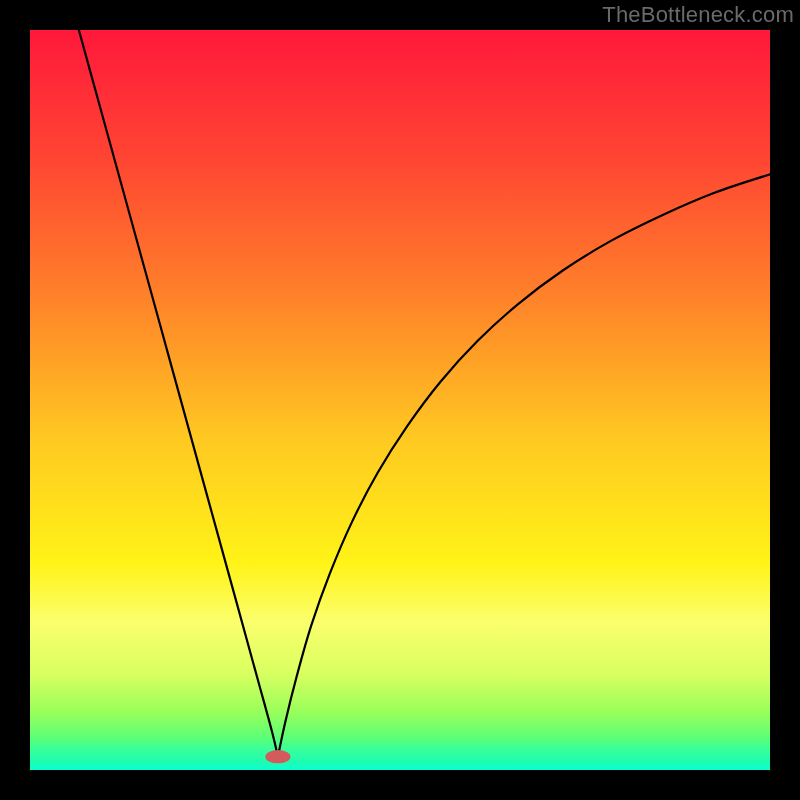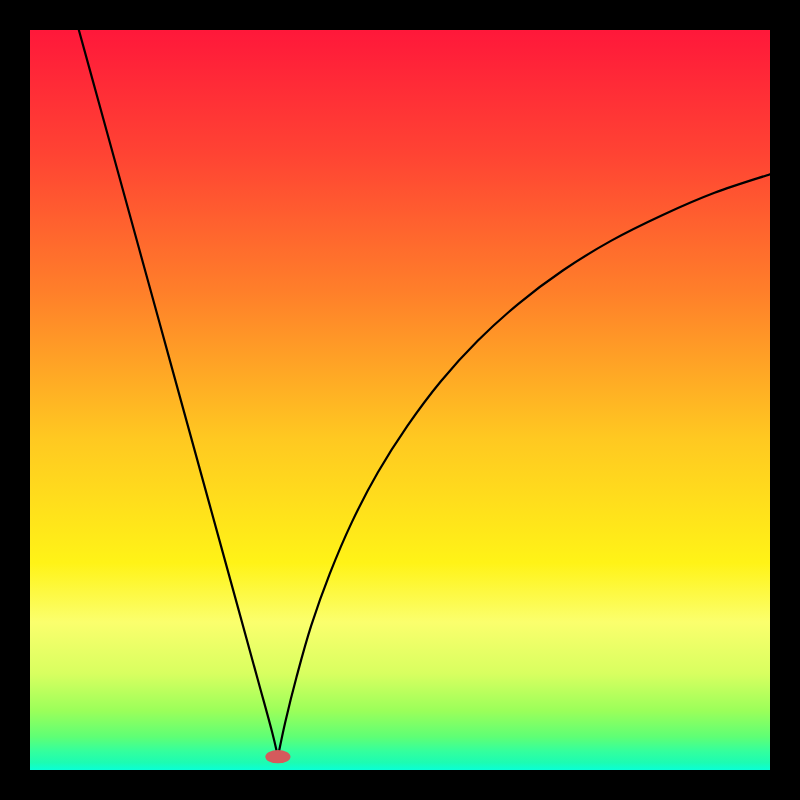--- a/index.html
+++ b/index.html
@@ -36,20 +36,21 @@
     z-index: 10;
   }
   svg {
     display: block;
   }
 </style>
 </head>
 <body>
 
 <div class="frame">
+  <div class="watermark">TheBottleneck.com</div>
   <div class="plot-area">
     <svg id="chart-svg" width="740" height="740" viewBox="0 0 740 740" preserveAspectRatio="none">
       <defs>
         <linearGradient id="bg-grad" x1="0" y1="0" x2="0" y2="1">
             <stop offset="0%" stop-color="#ff183a"></stop>
             <stop offset="17%" stop-color="#ff4433"></stop>
             <stop offset="35%" stop-color="#ff7e2a"></stop>
             <stop offset="55.00000000000001%" stop-color="#ffc821"></stop>
             <stop offset="72%" stop-color="#fff317"></stop>
             <stop offset="80%" stop-color="#fbff6d"></stop>

